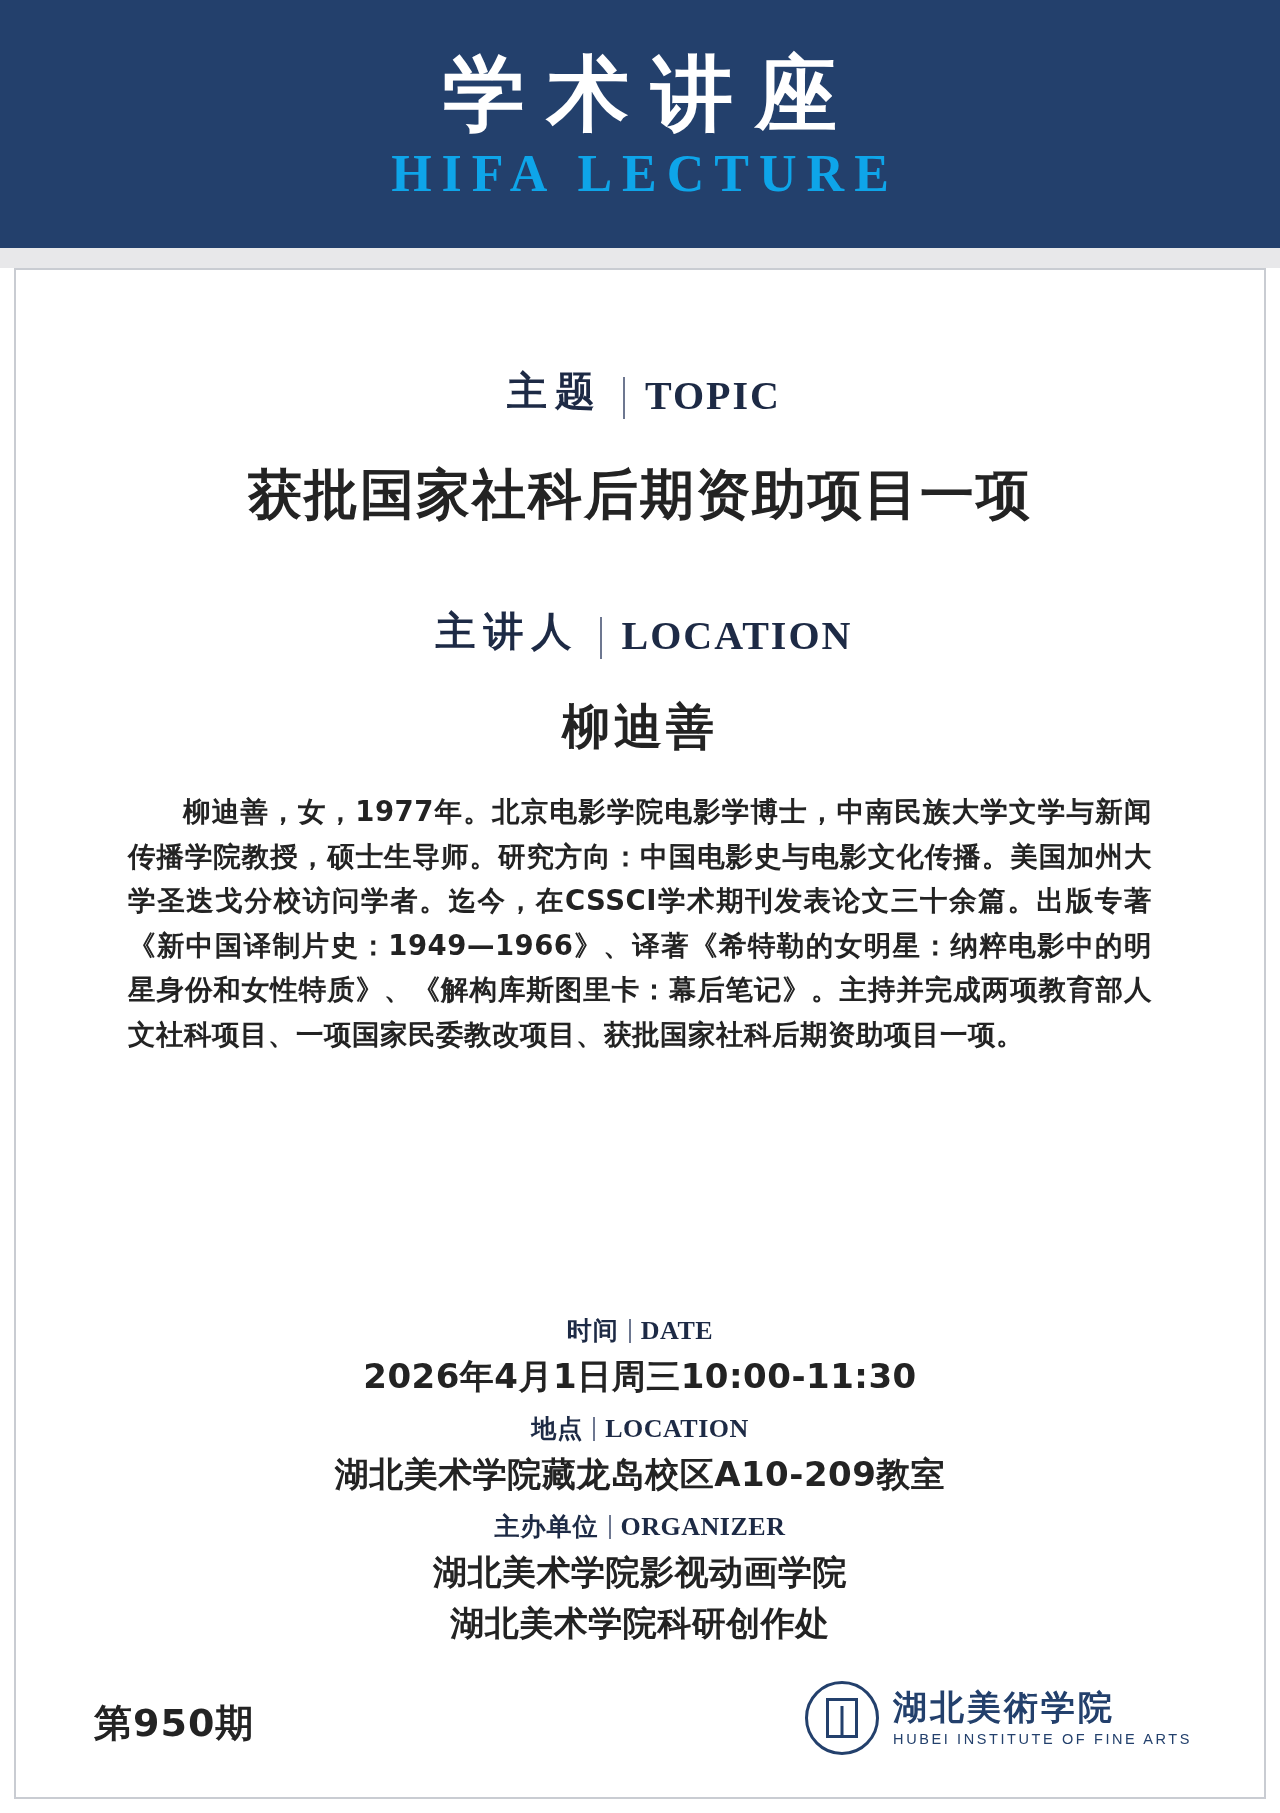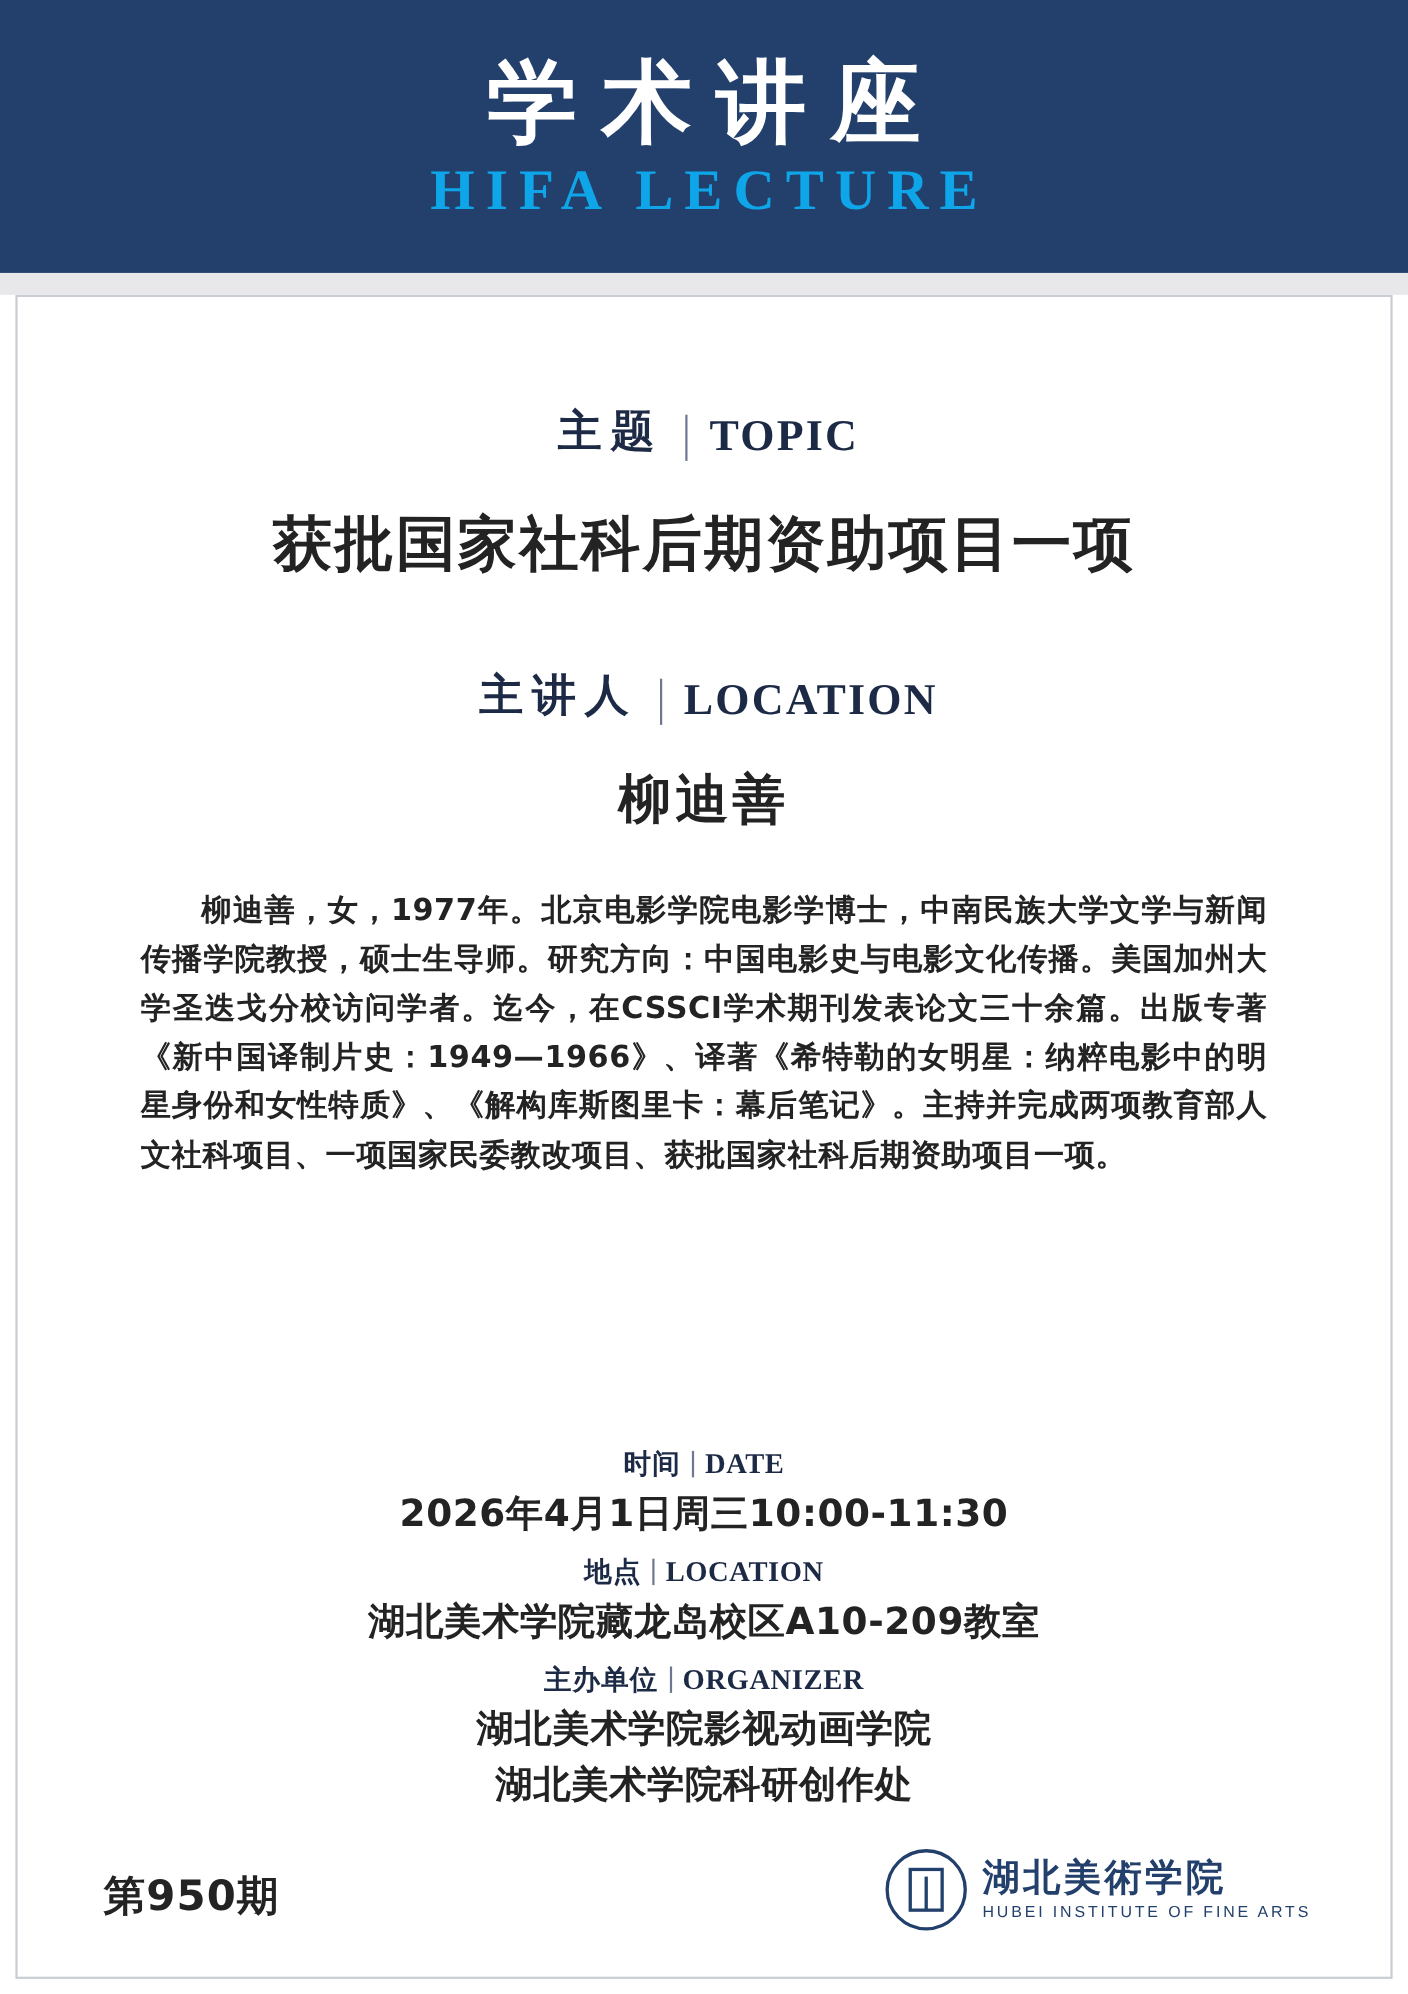--- a/index.html
+++ b/index.html
@@ -133,21 +133,21 @@
     margin-top: 36px;
     text-align: center;
     font-size: 48px;
     font-weight: 700;
     letter-spacing: 4px;
     color: #232323;
     font-family: "DejaVu Sans", "Liberation Sans", sans-serif;
   }
 
   .bio {
-    margin-top: 46px;
+    margin-top: 30px;
     font-size: 27.5px;
     line-height: 1.62;
     font-weight: 700;
     color: #232323;
     text-align: justify;
     text-justify: inter-ideograph;
     text-indent: 2em;
     letter-spacing: 0.5px;
     font-family: "DejaVu Sans", "Liberation Sans", sans-serif;
   }

